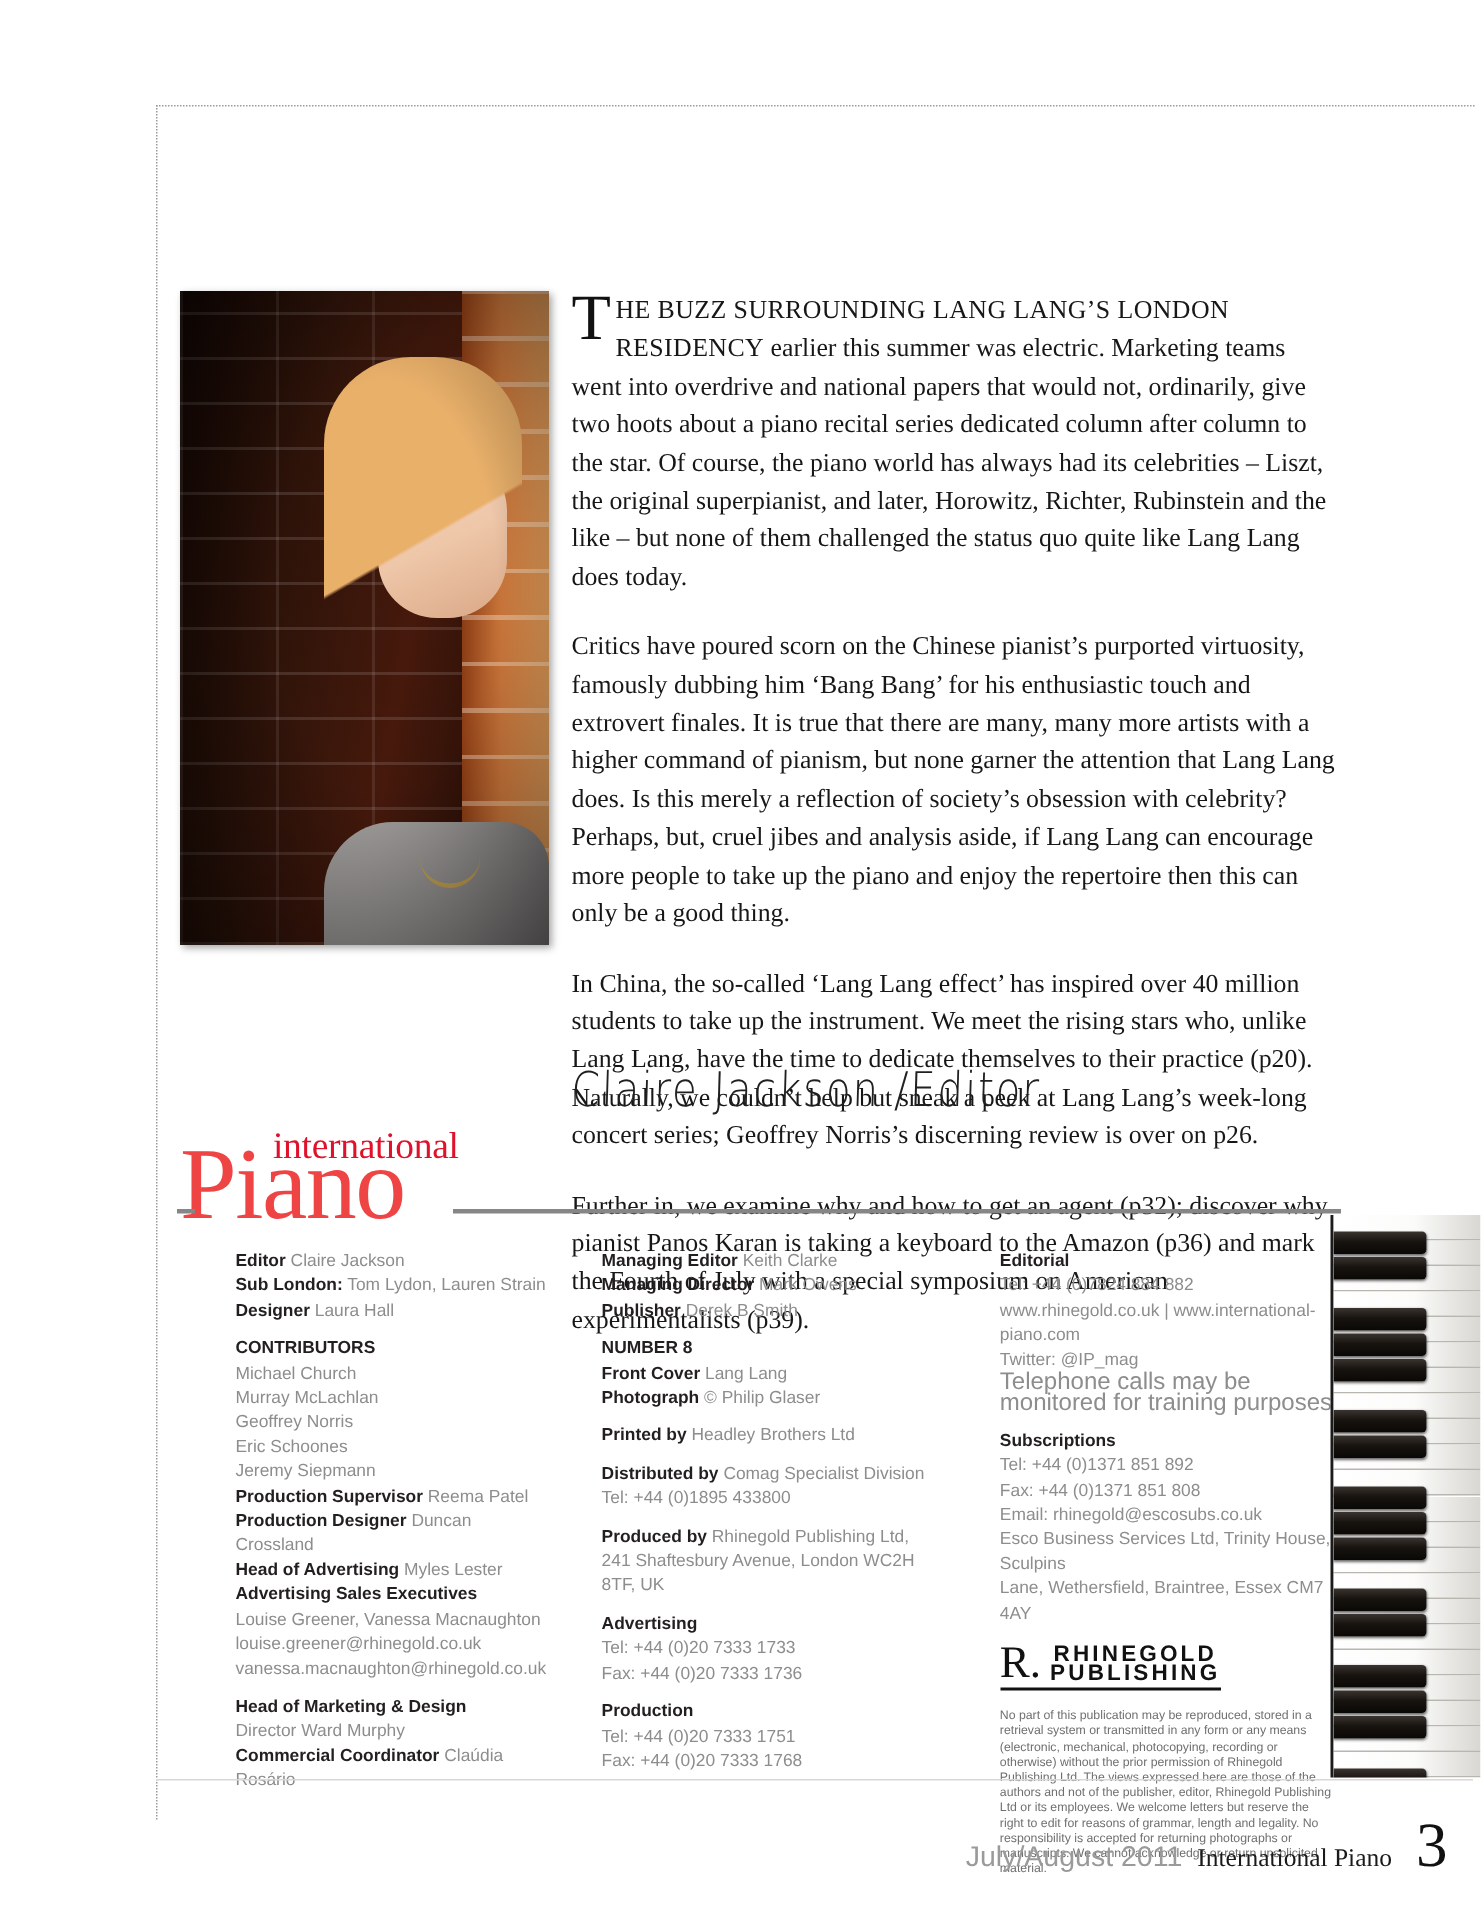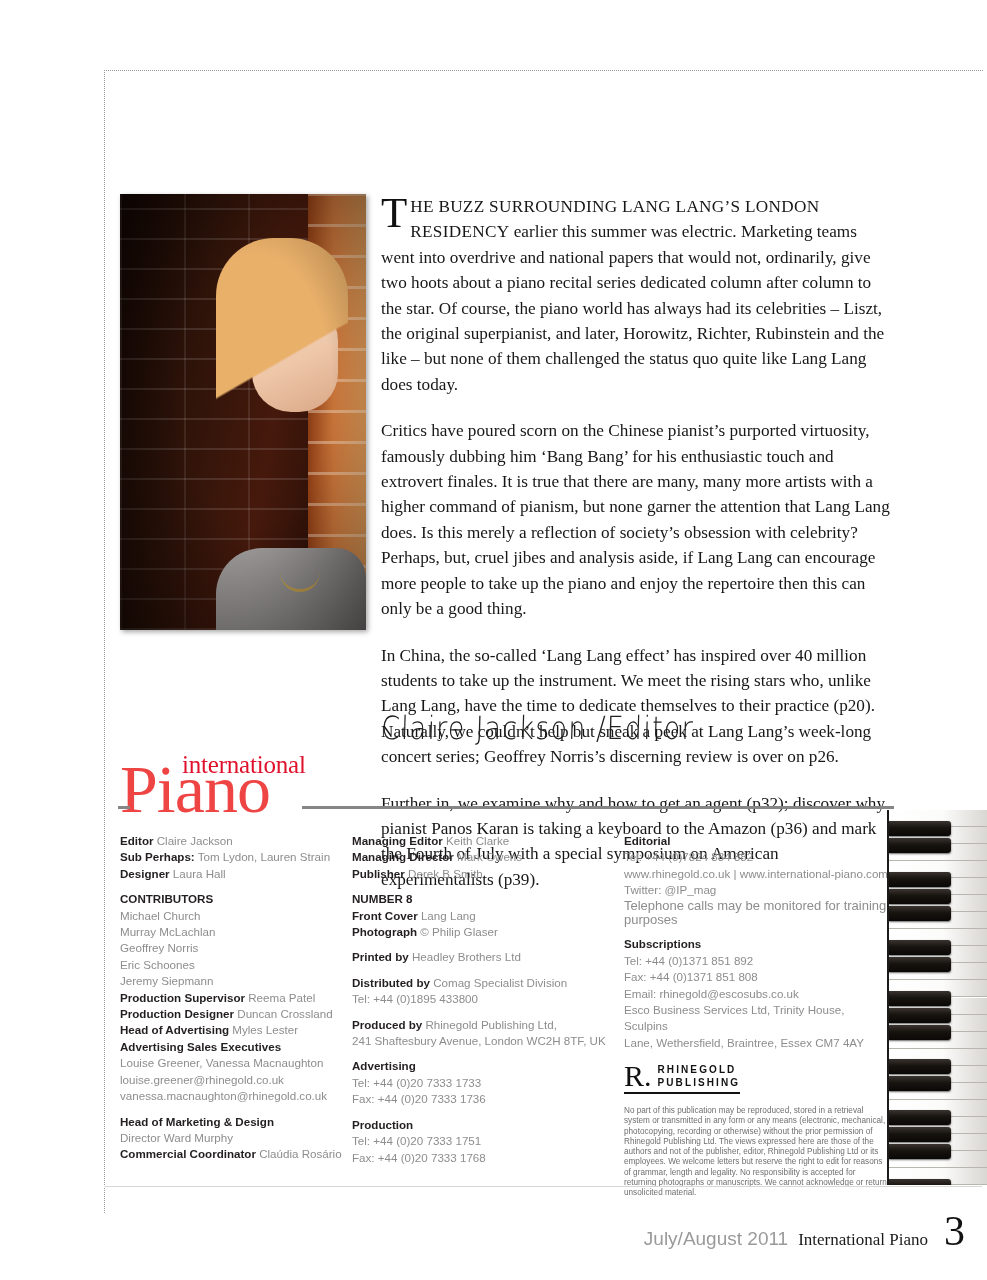--- a/index.html
+++ b/index.html
@@ -166,45 +166,45 @@
 
   
   .masthead{
     position:absolute;
     left:120px;top:833px;
     width:770px;
     display:flex;
     gap:0;
     color:#231f20;
   }
-  .mh-col{font-size:11.6px;line-height:16.4px;color:#8d8d8d;}
+  .mh-col{font-size:11.6px;line-height:16.4px;color:#8d8d8d;margin-left:37px;}
   .mh-col.c1{width:232px;}
   .mh-col.c2{width:272px;}
   .mh-col.c3{width:266px;}
   .mh-col b{color:#231f20;font-weight:700;}
   .mh-col .grey{color:#8d8d8d;}
   .mh-line{margin:0;}
   .mh-gap{height:9px;}
   .mh-it{font-style:italic;}
-  .mh-small{font-size:13px;line-height:14.4px;}
+  .mh-small{font-size:16px;line-height:14.4px;}
 
   
   .pub-logos{display:flex;align-items:flex-start;gap:16px;margin-top:12px;}
   .rhinegold{
     border-bottom:2px solid #111;
     padding-bottom:3px;
     display:flex;align-items:center;gap:6px;
   }
   .rhinegold .rmark{
     font-family:"Liberation Serif", serif;
     font-size:30px;line-height:26px;color:#111;font-weight:400;
   }
   .rhinegold .rtxt{
-    font-size:10px;line-height:13px;letter-spacing:2.1px;
-    color:#111;font-weight:700;
+    font-size:15px;line-height:13px;letter-spacing:2.1px;
+    color:#111;font-weight:700;text-align:center;
   }
   .recycle{display:flex;flex-direction:column;}
   .recycle-top{display:flex;align-items:center;gap:3px;}
   .rec-circle{
     width:27px;height:27px;border-radius:50%;
     border:5px solid #54b948;
     position:relative;
     box-sizing:border-box;
   }
   .rec-circle:after{
@@ -287,21 +287,21 @@
   <div class="logo">
     <div class="piano">Piano</div>
     <div class="intl">international</div>
   </div>
   <div class="logo-rule-left"></div>
   <div class="logo-rule"></div>
 
   <div class="masthead">
     <div class="mh-col c1">
         <div class="mh-line"><b>Editor</b><span class="grey"> Claire Jackson</span></div>
-        <div class="mh-line"><b>Sub Perhaps:</b><span class="grey"> Tom Lydon, Lauren Strain</span></div>
+        <div class="mh-line"><b>Sub London:</b><span class="grey"> Tom Lydon, Lauren Strain</span></div>
         <div class="mh-line"><b>Designer</b><span class="grey"> Laura Hall</span></div>
         <div class="mh-gap"></div>
         <div class="mh-line"><b>CONTRIBUTORS</b></div>
         <div class="mh-line"><span class="grey">Michael Church</span></div>
         <div class="mh-line"><span class="grey">Murray McLachlan</span></div>
         <div class="mh-line"><span class="grey">Geoffrey Norris</span></div>
         <div class="mh-line"><span class="grey">Eric Schoones</span></div>
         <div class="mh-line"><span class="grey">Jeremy Siepmann</span></div>
         <div class="mh-line"><b>Production Supervisor</b><span class="grey"> Reema Patel</span></div>
         <div class="mh-line"><b>Production Designer</b><span class="grey"> Duncan Crossland</span></div>

